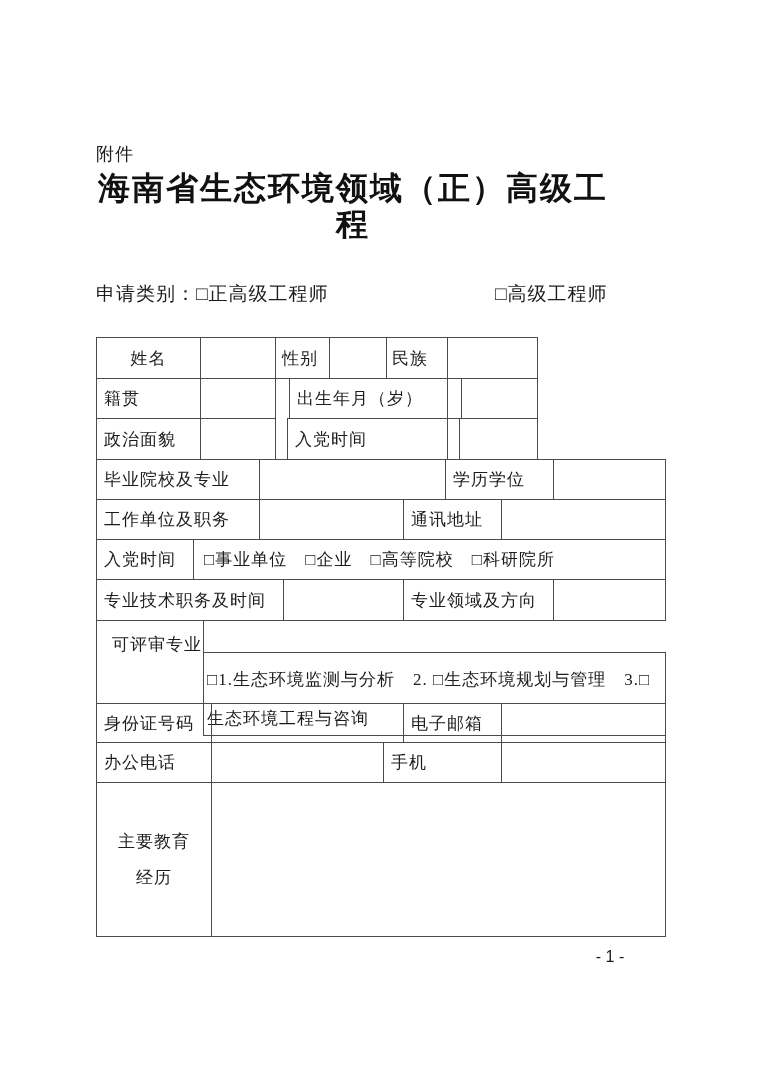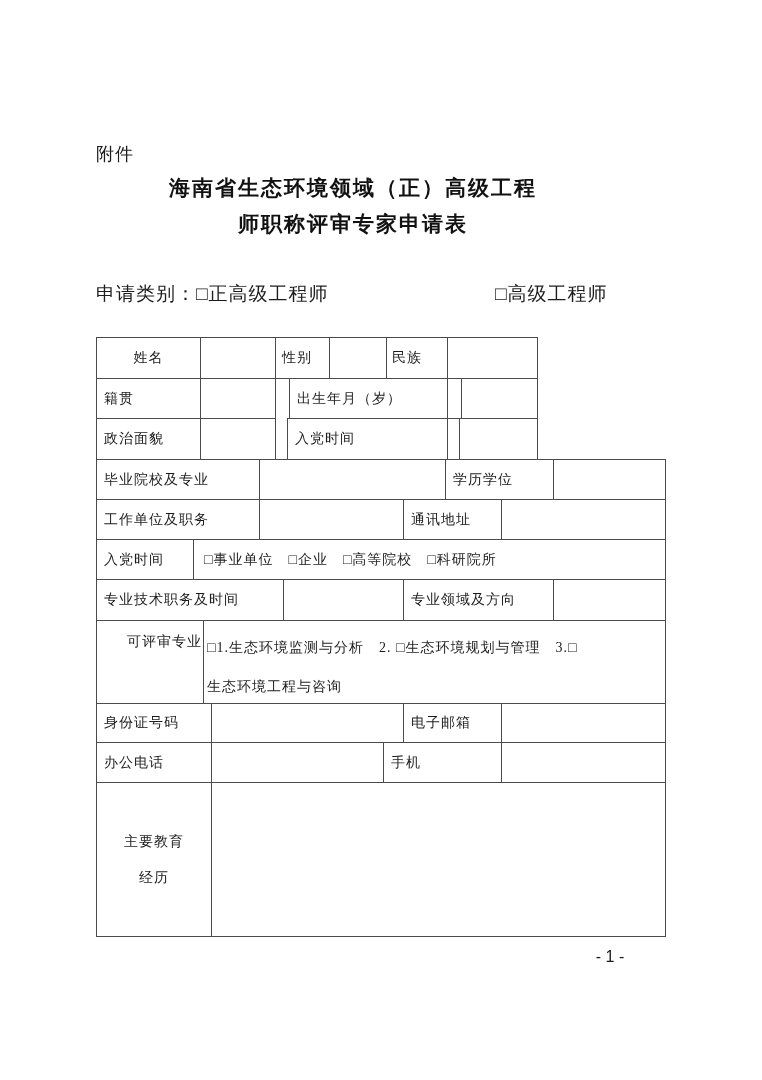--- a/index.html
+++ b/index.html
@@ -12,68 +12,67 @@
     overflow:hidden;
   }
   .page{position:absolute;inset:0;}
   .attachment{
     position:absolute;left:96px;top:142px;
     font-size:18px;letter-spacing:1px;
   }
   .title{
     position:absolute;left:96px;top:170px;width:569px;
     padding-right:55px;box-sizing:border-box;
-    text-align:center;font-weight:700;font-size:21px;
+    text-align:center;font-weight:700;font-size:32px;
     letter-spacing:2px;line-height:36px;color:#111;
   }
   .app-type{
     position:absolute;left:96px;top:281px;width:569px;height:24px;
     font-size:19px;letter-spacing:1px;
   }
   .app-type .opt2{position:absolute;left:399px;top:0;}
   .form-table{
     position:absolute;left:96px;top:337px;width:570px;height:600px;
   }
   .c{
     position:absolute;box-sizing:border-box;
     border:1px solid #4b4b4b;
     display:flex;align-items:center;
-    font-size:14px;letter-spacing:1px;
+    font-size:17px;letter-spacing:1px;
     padding-left:7px;background:transparent;
   }
   .ctr{justify-content:center;padding-left:0;}
   .blank{padding:0;}
   .opts{padding-left:10px;}
   .rev-label{
     align-items:flex-start;justify-content:flex-end;
     padding:12px 1px 0 0;
   }
   .rev-opts{
-    display:block;padding:7px 0 0 3px;line-height:39px;
+    display:block;padding:7px 0 0 3px;line-height:39px;margin-top:32px;
   }
   .edu-label{
     flex-direction:column;justify-content:center;padding-left:0;
     line-height:36px;text-align:center;
   }
   .footer{
     position:absolute;left:540px;top:948px;width:140px;
     text-align:center;font-size:16px;
     font-family:"Liberation Sans","DejaVu Sans",sans-serif;
   }
 </style>
 </head>
 <body>
 
 <div class="page">
 
   <div class="attachment">附件</div>
 
   <div class="title">
     <div>海南省生态环境领域（正）高级工程</div>
-    <div>师职称评审专家申请表</div>
   </div>
 
   <div class="app-type">
     <span>申请类别：</span><span>□正高级工程师</span>
     <span class="opt2">□高级工程师</span>
   </div>
 
   <div class="form-table">
 
     <div class="c ctr" style="left:0;top:0;width:105px;height:42px;">姓名</div>

